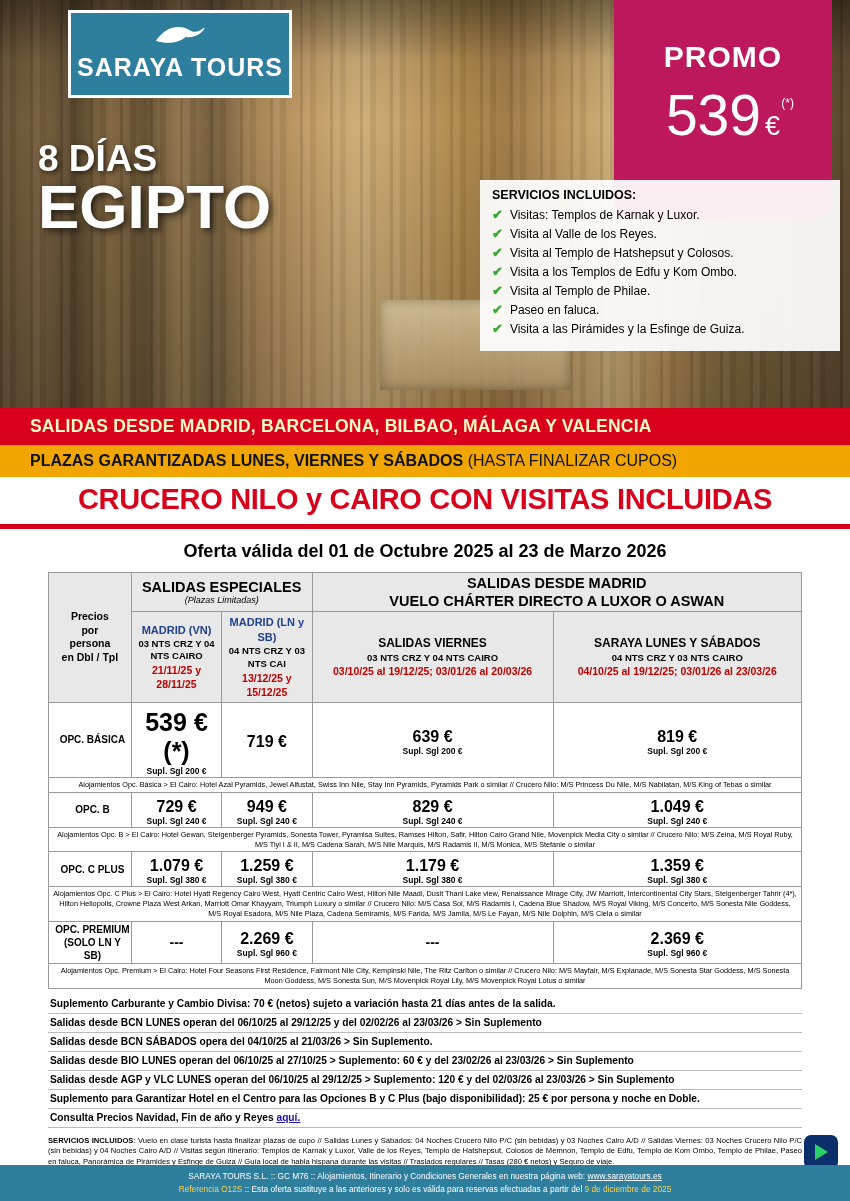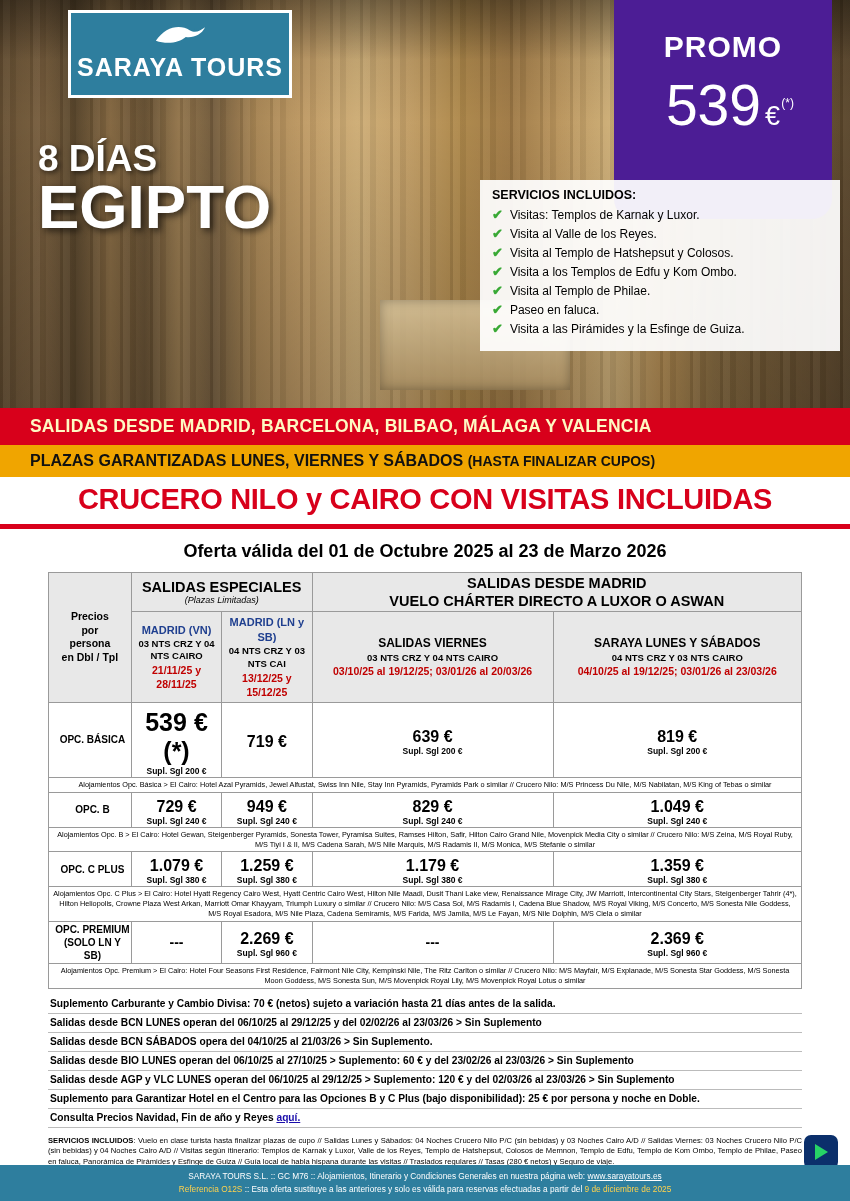--- a/index.html
+++ b/index.html
@@ -73,25 +73,25 @@
     line-height: 1;
   }
   .hero-main {
     color:#fff; font-size: 62px; font-weight:bold; line-height: .98;
     text-shadow: 3px 3px 7px rgba(0,0,0,.6);
   }
 
   .promo-box {
     position:absolute; right: 18px; top: 0px;
     width: 218px; height: 219px;
-    background: #4c1d95;
+    background: #be185d;
     border-bottom-left-radius: 20px;
     border-bottom-right-radius: 20px;
     display:flex; flex-direction:column; align-items:center;
-    padding-top: 30px;
+    padding-top: 40px;
   }
   .promo-word { color:#fff; font-size:30px; font-weight:bold; letter-spacing:1px; }
   .promo-price {
     color:#fff; font-size:57px; font-weight:normal; margin-top: 8px;
     display:flex; align-items:flex-end;
   }
   .promo-eur { font-size: 27px; margin-left: 4px; margin-bottom: 6px;}
   .promo-ast { position:absolute; right: 38px; top: 96px; color:#fff; font-size: 12px; }
 
   .services-box {
@@ -107,21 +107,21 @@
   
   .band-red {
     background:#d8001b; color:#fef9c3; font-weight:bold;
     font-size: 17.5px; padding: 8px 0 8px 30px;
     letter-spacing: .2px;
   }
   .band-orange {
     background:#f0a500; color:#111; font-weight:bold;
     font-size: 16px; padding: 7px 0 7px 30px;
   }
-  .band-orange small { font-size: 14px; font-weight:bold; }
+  .band-orange small { font-size: 16px; font-weight:normal; }
   .band-big {
     background:#fff; color:#d8001b; font-weight:bold;
     font-size: 29px; text-align:center; padding: 6px 0 8px;
     letter-spacing: -.3px;
   }
   .band-red2 { height: 5px; background:#d8001b; }
 
   .valid-line {
     text-align:center; font-weight:bold; font-size: 18px;
     padding: 12px 0 10px;

